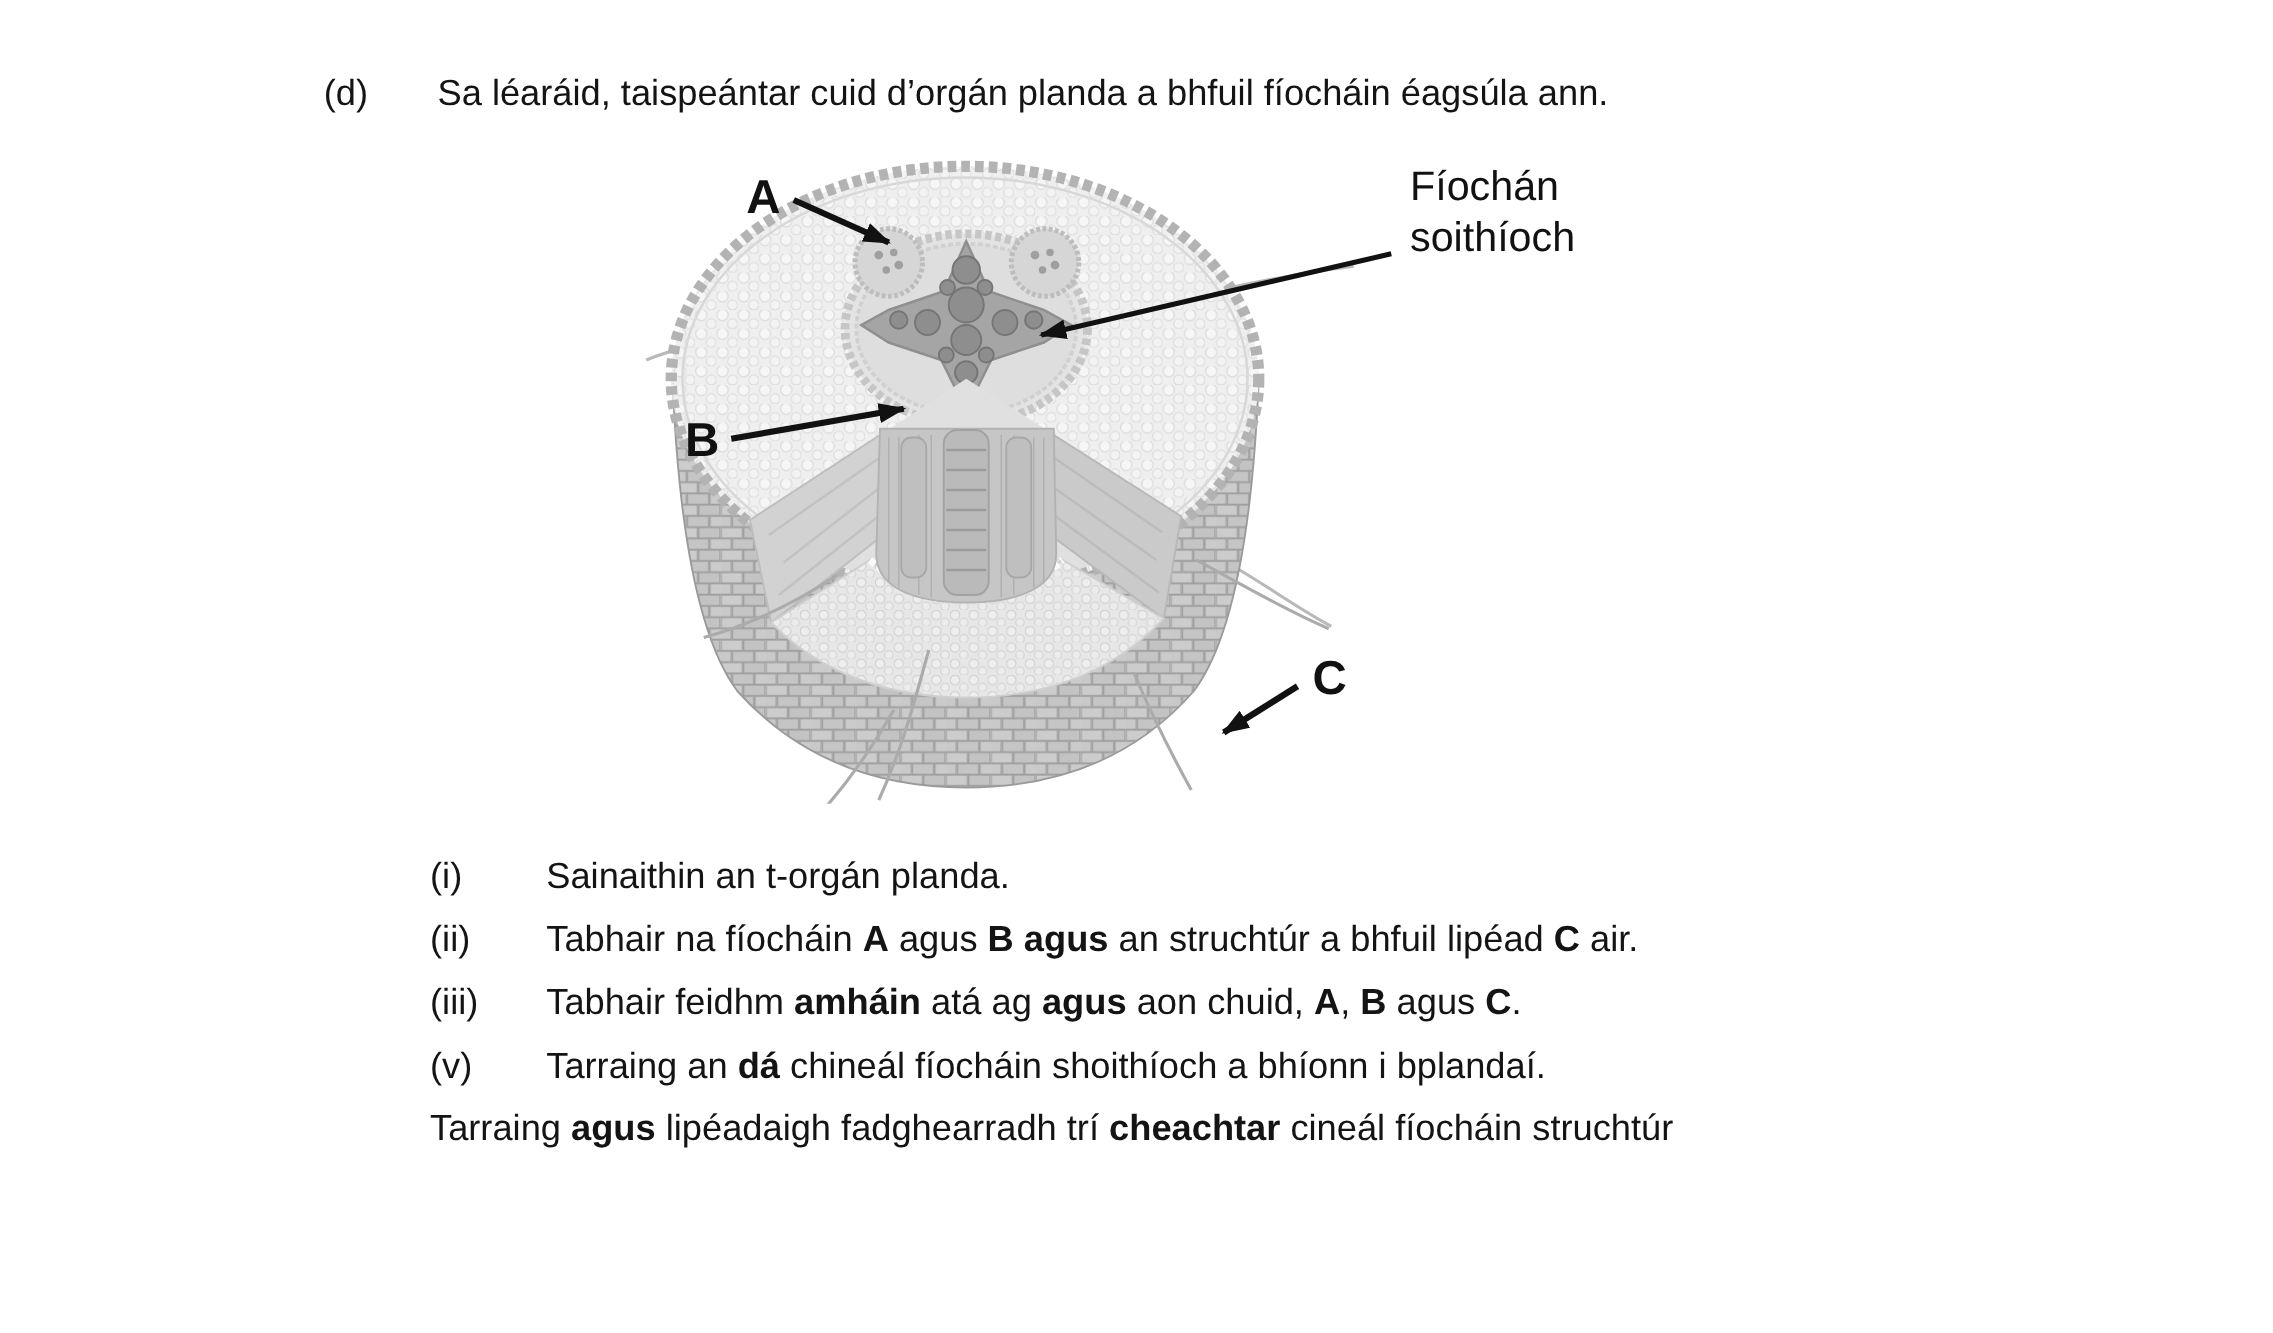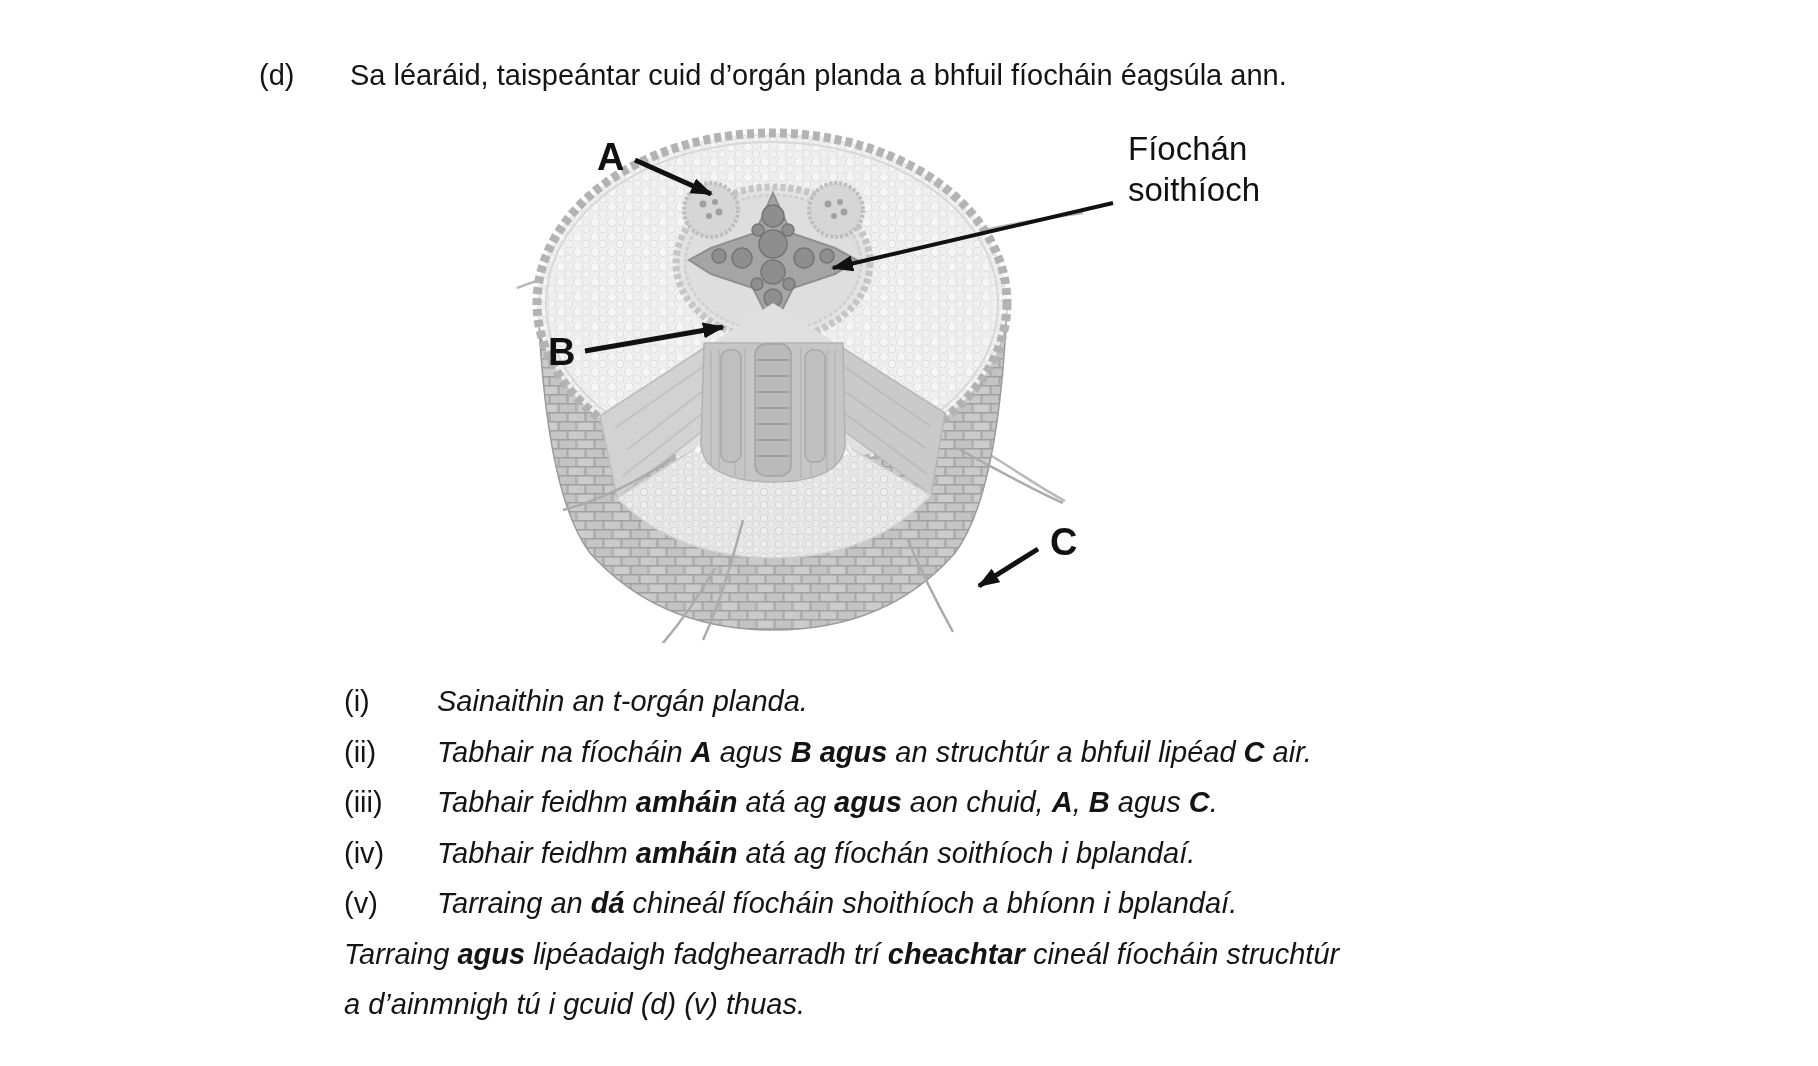--- a/index.html
+++ b/index.html
@@ -8,21 +8,21 @@
 
   .intro-row{position:absolute;left:259px;top:57px;display:flex;font-size:29px;line-height:36px;}
   .intro-num{width:91px;flex:none;}
 
   .diagram-wrap{position:absolute;left:505px;top:98px;width:800px;height:545px;}
   .diagram-wrap svg{display:block;}
 
   .sq-list{position:absolute;left:344px;top:676px;}
   .sq-row{display:flex;font-size:29px;line-height:50.5px;}
   .sq-num{width:93px;flex:none;}
-  .sq-text{width:1060px;font-style:italic;}
+  .sq-text{width:1060px;}
   .sq-line{white-space:nowrap;}
   .sq-text b{font-weight:bold;}
 
   text.big-label{font-family:"Liberation Sans",sans-serif;font-weight:bold;font-size:38px;fill:#111111;}
   text.anno-label{font-family:"Liberation Sans",sans-serif;font-size:33px;fill:#111111;}
 </style>
 </head>
 <body>
 
 <div class="page">
@@ -180,32 +180,25 @@
           <div class="sq-line"><span>Tabhair na fíocháin </span><b>A</b><span> agus </span><b>B agus</b><span> an struchtúr a bhfuil lipéad </span><b>C</b><span> air.</span></div>
         </div>
       </div>
       <div class="sq-row">
         <div class="sq-num">(iii)</div>
         <div class="sq-text">
           <div class="sq-line"><span>Tabhair feidhm </span><b>amháin</b><span> atá ag </span><b>agus</b><span> aon chuid, </span><b>A</b><span>, </span><b>B</b><span> agus </span><b>C</b><span>.</span></div>
         </div>
       </div>
       <div class="sq-row">
-        <div class="sq-num">(iv)</div>
-        <div class="sq-text">
-          <div class="sq-line"><span>Tabhair feidhm </span><b>amháin</b><span> atá ag fíochán soithíoch i bplandaí.</span></div>
-        </div>
-      </div>
-      <div class="sq-row">
         <div class="sq-num">(v)</div>
         <div class="sq-text">
           <div class="sq-line"><span>Tarraing an </span><b>dá</b><span> chineál fíocháin shoithíoch a bhíonn i bplandaí.</span></div>
         </div>
       </div>
       <div class="sq-row">
         <div class="sq-text">
           <div class="sq-line"><span>Tarraing </span><b>agus</b><span> lipéadaigh fadghearradh trí </span><b>cheachtar</b><span> cineál fíocháin struchtúr</span></div>
-          <div class="sq-line"><span>a d’ainmnigh tú i gcuid (d) (v) thuas.</span></div>
         </div>
       </div>
     </div>
 
 </div>
 
 </body></html>

